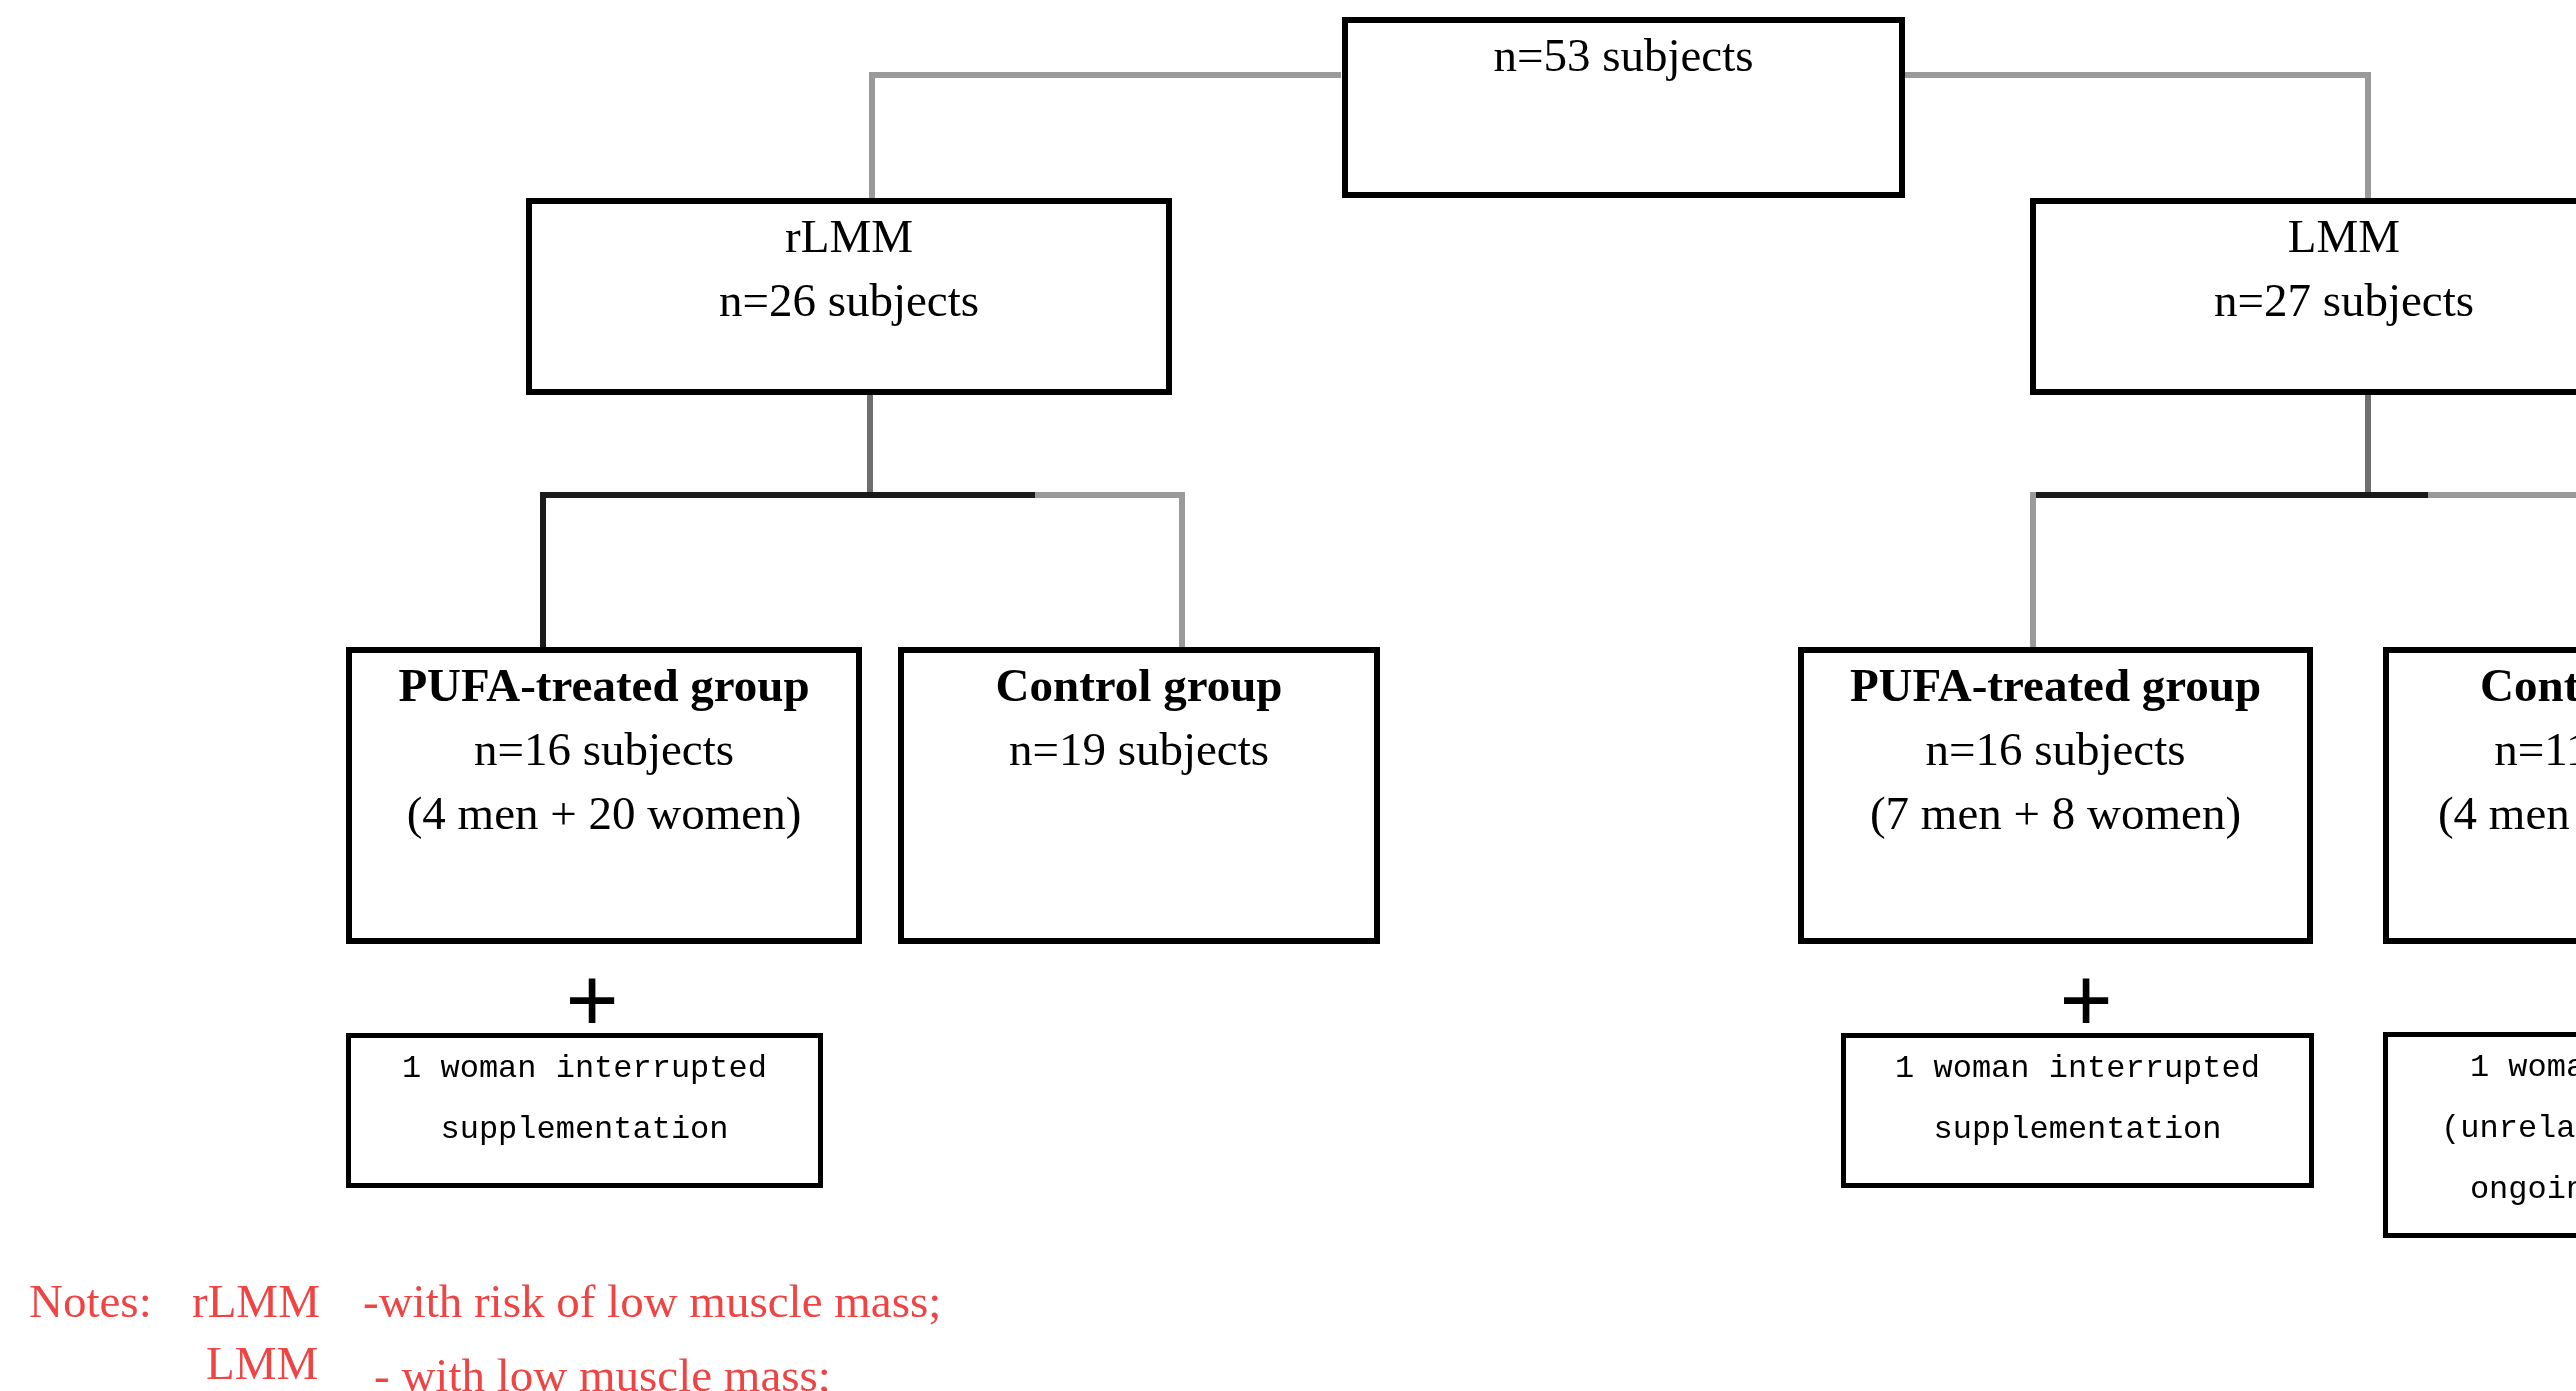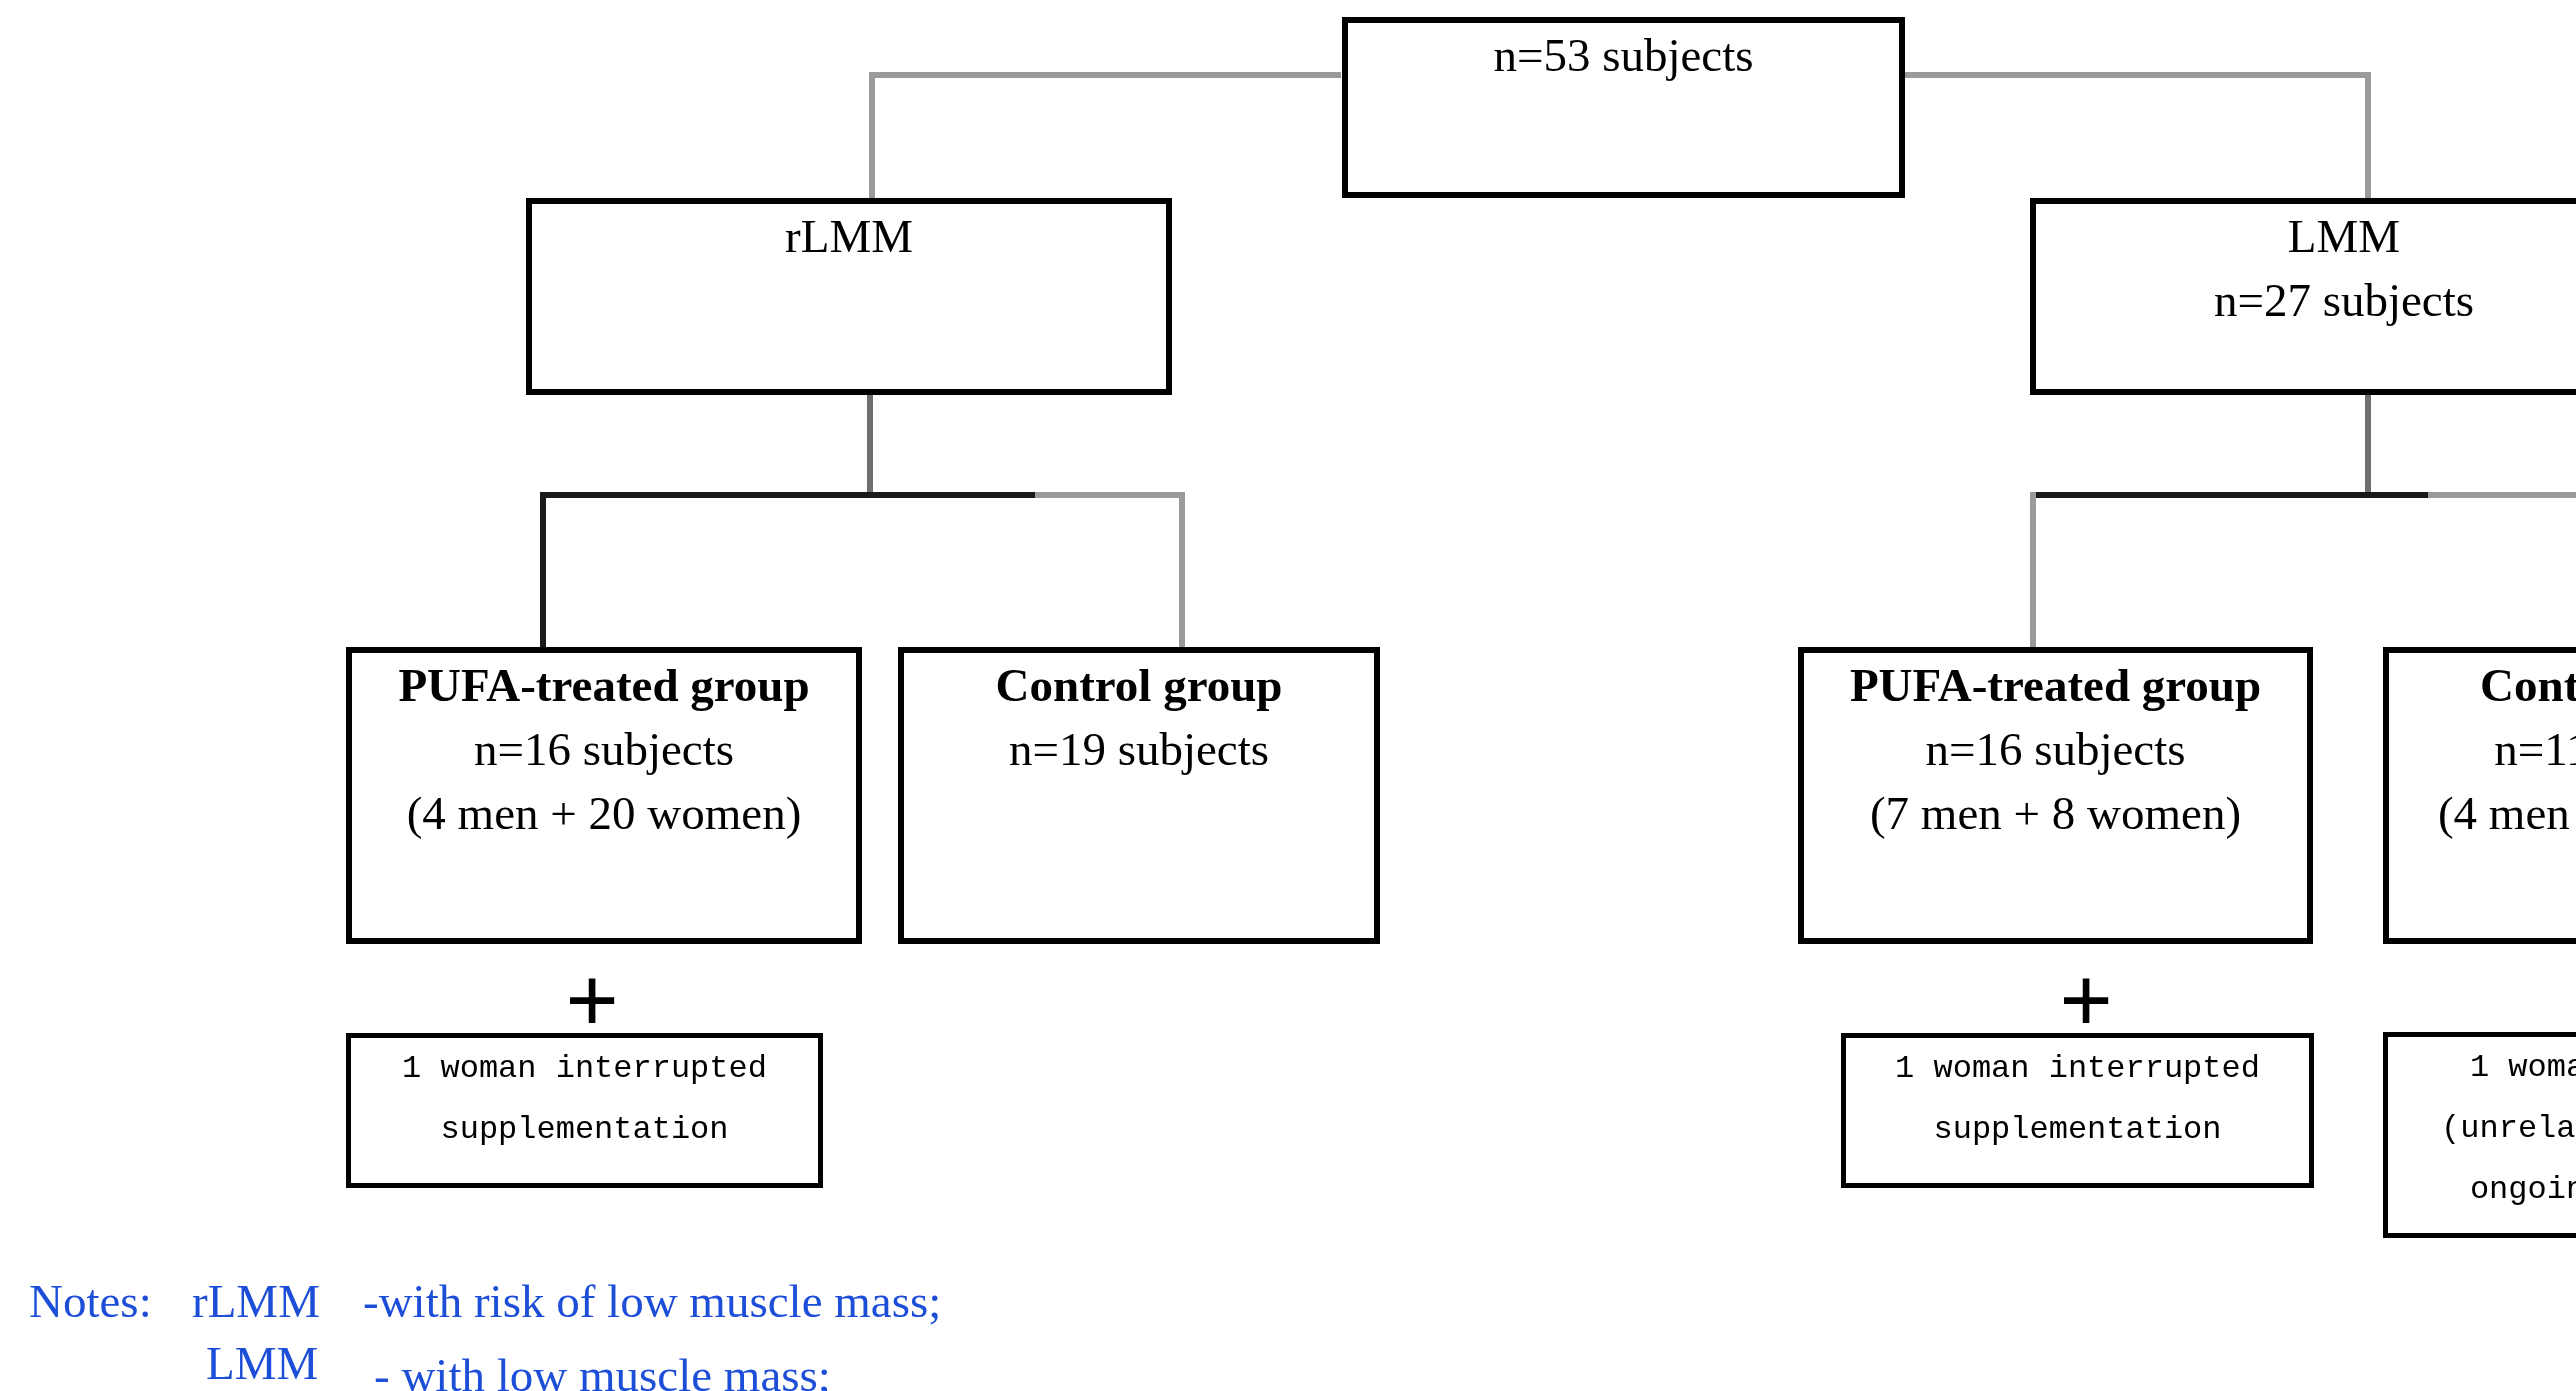--- a/index.html
+++ b/index.html
@@ -36,21 +36,21 @@
     font-size: 95px;
     line-height: 98px;
     font-weight: bold;
     color: #000000;
   }
   .note-text {
     position: absolute;
     font-size: 47px;
     line-height: 57px;
     white-space: nowrap;
-    color: #1d4ed8;
+    color: #ef4444;
   }
 </style>
 </head>
 <body>
 
 <div id="canvas">
 
   <div class="conn" style="left:869px; top:72px; width:472px; height:6.2px;"></div>
   <div class="conn" style="left:869px; top:72px; width:6.2px; height:129px;"></div>
   <div class="conn" style="left:1904px; top:72px; width:467px; height:6.2px;"></div>
@@ -66,20 +66,21 @@
   <div class="conn dark" style="left:2030px; top:492px; width:398px; height:6.2px;"></div>
   <div class="conn" style="left:2428px; top:492px; width:257px; height:6.2px;"></div>
   <div class="conn" style="left:2030px; top:492px; width:6.2px; height:156px;"></div>
 
   <div class="box fs-big" style="left:1342px; top:16.5px; width:563px; height:181px;">
     <div>n=53 subjects</div>
   </div>
 
   <div class="box fs-big" style="left:526px; top:198px; width:646px; height:197px;">
     <div>rLMM</div>
+    <div>n=26 subjects</div>
   </div>
 
   <div class="box fs-big" style="left:2030px; top:198px; width:628px; height:197px;">
     <div>LMM</div>
     <div>n=27 subjects</div>
   </div>
 
   <div class="box fs-big" style="left:346px; top:647px; width:516px; height:297px;">
     <div class="bold">PUFA-treated group</div>
     <div>n=16 subjects</div>

